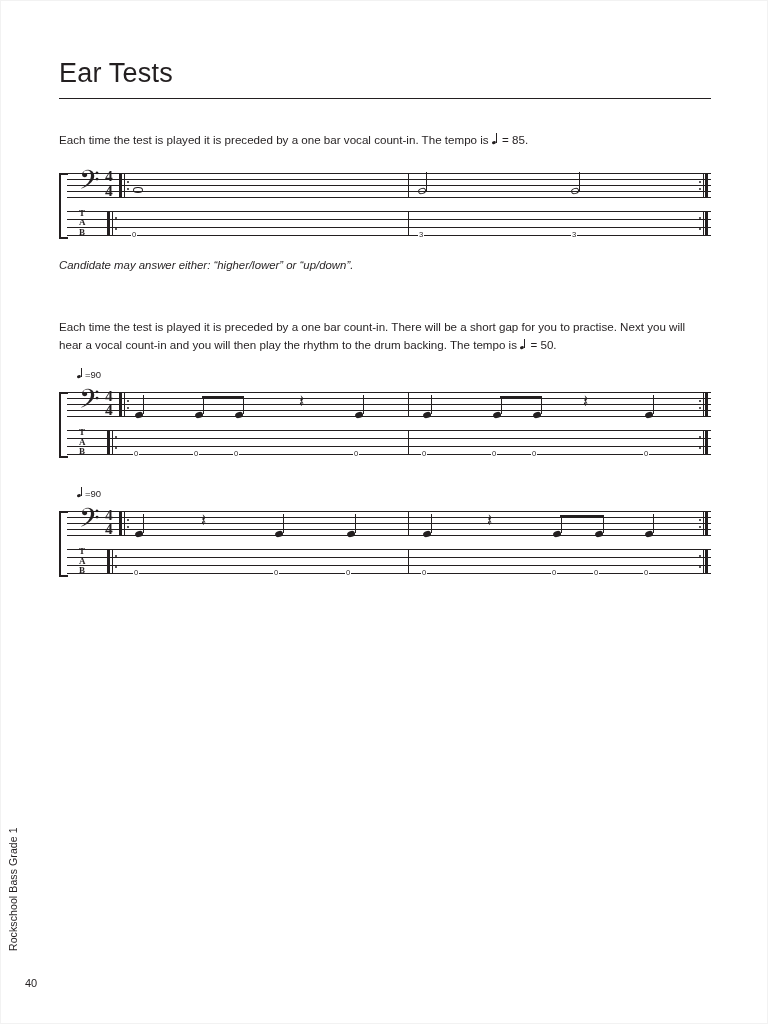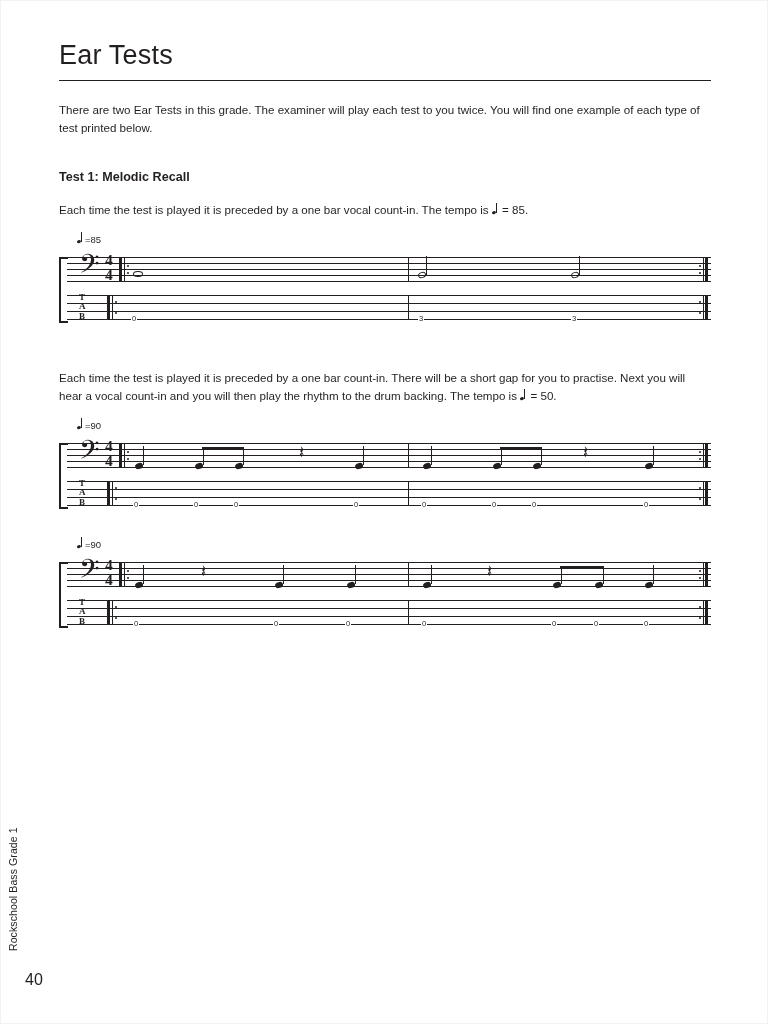--- a/index.html
+++ b/index.html
@@ -31,21 +31,21 @@
     width: 652px;
   }
 
   
   .page-title {
     font-size: 27px;
     font-weight: 400;
     letter-spacing: 0.2px;
     color: #231f20;
     margin: 0;
-    padding-top: 40px;
+    padding-top: 58px;
     line-height: 1.1;
   }
   .title-rule {
     margin-top: 9px;
     border-bottom: 1.3px solid #231f20;
     width: 652px;
   }
 
   
   .para {
@@ -299,43 +299,40 @@
     transform: rotate(-90deg);
     white-space: nowrap;
     font-size: 10.5px;
     color: #231f20;
     letter-spacing: 0.1px;
   }
   .page-num {
     position: absolute;
     left: 24px;
     bottom: 34px;
-    font-size: 16px;
+    font-size: 11px;
     color: #231f20;
   }
 </style>
 </head>
 <body>
 
 <div class="page">
 
   <div class="content">
 
     <h1 class="page-title">Ear Tests</h1>
     <div class="title-rule"></div>
 
-    <p class="para intro">There are two Ear Tests in this grade. The examiner will play each test to you twice. You will find one example of each type of test printed below.</p>
 
     <div class="mt-test1">
-      <div class="sec-head">Test 1: Melodic Recall</div>
       <p class="para gap-para"><span>Each time the test is played it is preceded by a one bar vocal count-in. The tempo is </span><span class="qn-inline"></span><span> = 85.</span></p>
     </div>
 
     <div class="system" style="margin-top:14px">
-      <div class="tempo"><span class="qn-inline"></span><span>=85</span></div>
 
       <div class="staff-block">
         <div class="brace"></div>
 
         <div class="staff notation">
           <div class="line"></div>
           <div class="line"></div>
           <div class="line"></div>
           <div class="line"></div>
           <div class="line"></div>
@@ -403,20 +400,21 @@
           <div class="repeat-end" style="left:636px">
             <div class="thin"></div>
               <div class="thick"></div>
             <div class="dot" style="left:-4px; top:6px"></div>
             <div class="dot" style="left:-4px; top:17px"></div>
           </div>
         </div>
       </div>
     </div>
 
+    <p class="para italic-note" style="margin-top:16px">Candidate may answer either: “higher/lower” or “up/down”.</p>
 
     <div class="mt-test2">
       <p class="para gap-para"><span>Each time the test is played it is preceded by a one bar count-in. There will be a short gap for you to practise. Next you will hear a vocal count-in and you will then play the rhythm to the drum backing. The tempo is </span><span class="qn-inline"></span><span> = 50.</span></p>
     </div>
 
     <div class="system" style="margin-top:14px">
       <div class="tempo"><span class="qn-inline"></span><span>=90</span></div>
 
       <div class="staff-block">
         <div class="brace"></div>

